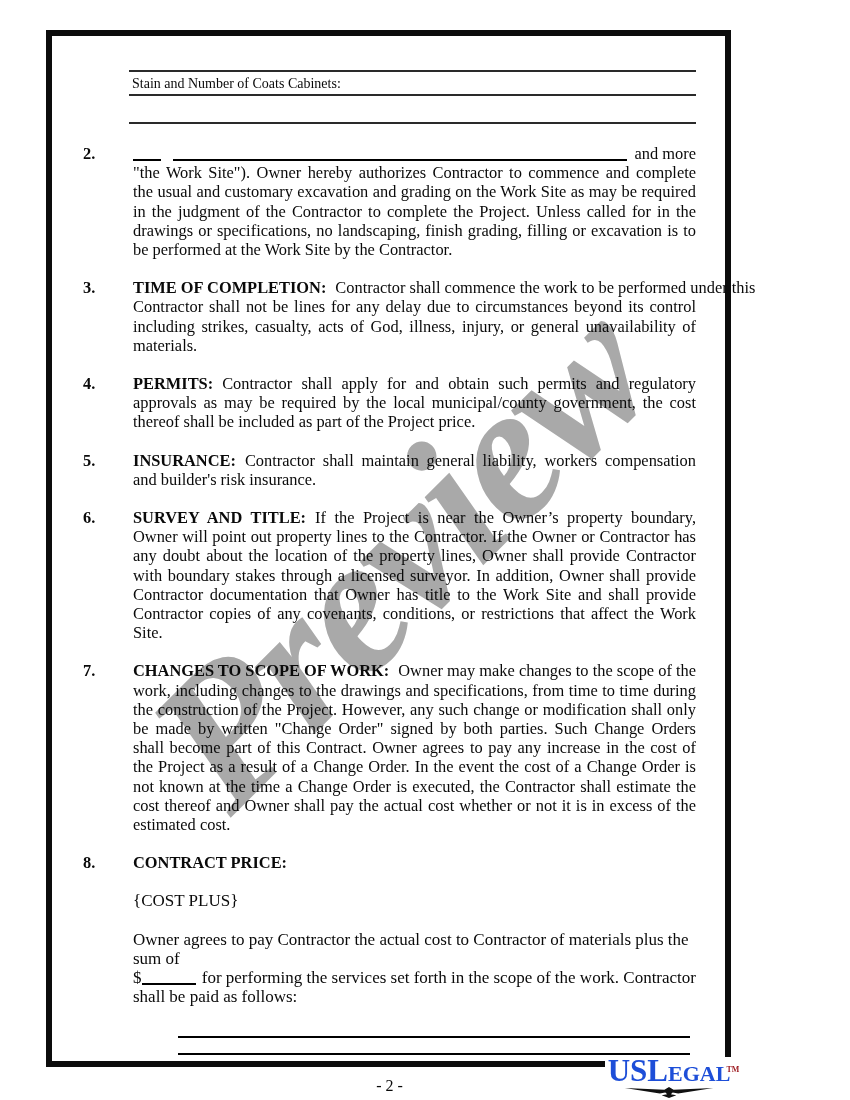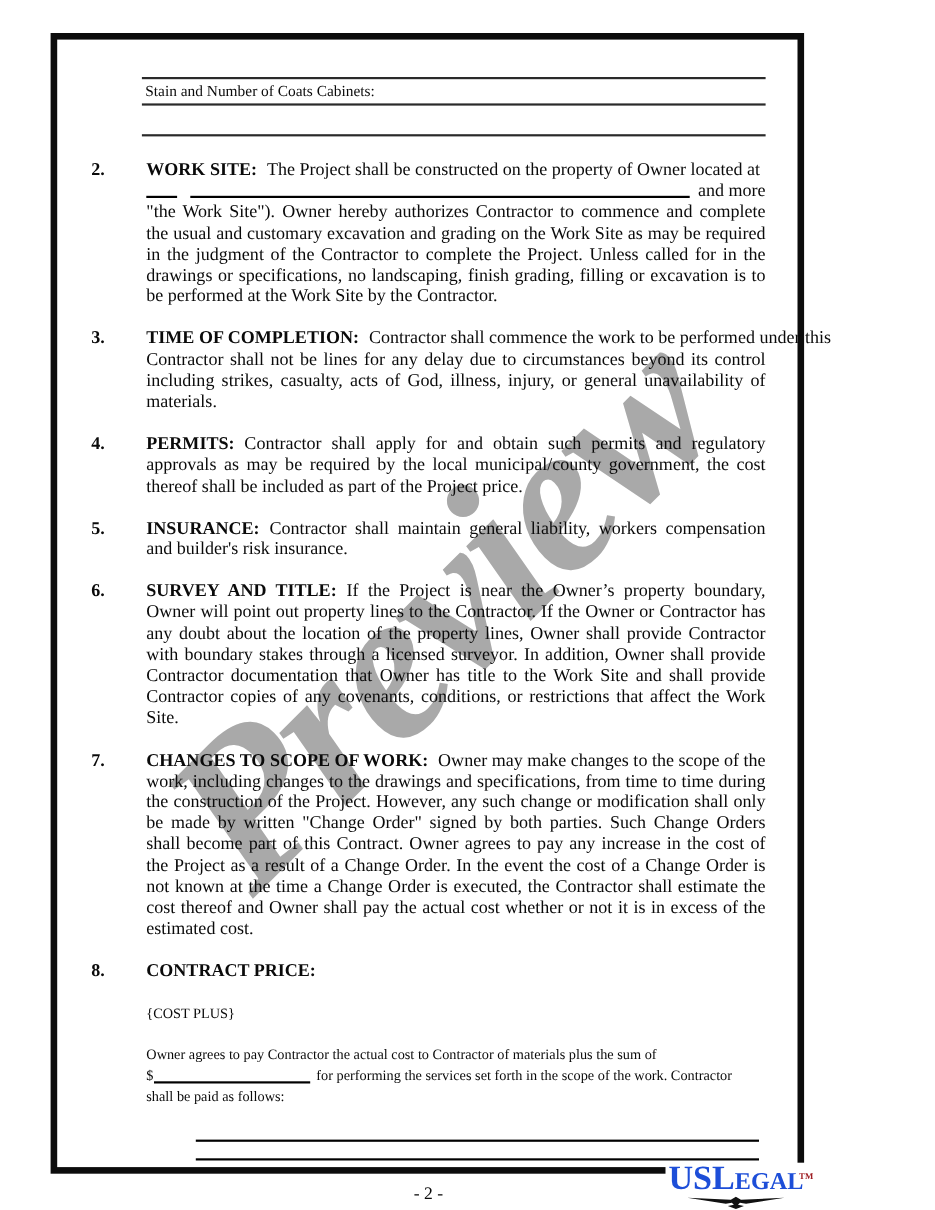--- a/index.html
+++ b/index.html
@@ -48,21 +48,21 @@
   .w55 { width:55px; }
   .w142 { width:142px; }
   .ml6 { margin-left:6px; }
   .ml8 { margin-left:8px; }
   .ml12 { margin-left:12px; }
   .ml20 { margin-left:20px; }
   .mr8 { margin-right:8px; }
   .spacer-flex { flex:1 1 auto; }
   .period-end { margin-right:38px; }
 
-  .cost-block { margin-left:50px; margin-top:19px; font-size:13px; line-height:19.2px; }
+  .cost-block { margin-left:50px; margin-top:19px; font-size:17px; line-height:19.2px; }
   .cost-block > div { margin-top:0; }
   .cost-gap { height:19.2px; }
 
   .bottom-lines { margin:14px 6px 0 95px; }
   .bottom-line { border-bottom:2px solid #000; height:17px; }
 
   .footer-row { position:relative; margin-top:12px; height:46px; }
   .page-number { text-align:center; font-size:16px; padding-top:10px; }
 
   .logo {
@@ -96,23 +96,20 @@
       <div class="hrule"></div>
       <div class="header-spacer"></div>
       <div class="hrule"></div>
     </div>
 
     <div class="sections">
 
       <div class="section">
         <div class="num">2.</div>
         <div class="sec-content">
-          <div class="line">
-            <b class="sec-title">WORK SITE:</b><span>The Project shall be constructed on the property of Owner located at</span>
-          </div>
           <div class="fill-row">
             <span class="blank w28"></span>
             <span class="blank grow ml12"></span>
             <span class="ml8">and more</span>
           </div>
           <p class="just">"the Work Site").  Owner hereby authorizes Contractor to commence and complete the usual and customary excavation and grading on the Work Site as may be required in the judgment of the Contractor to complete the Project.  Unless called for in the drawings or specifications, no landscaping, finish grading, filling or excavation is to be performed at the Work Site by the Contractor.</p>
         </div>
       </div>
 
       <div class="section">

